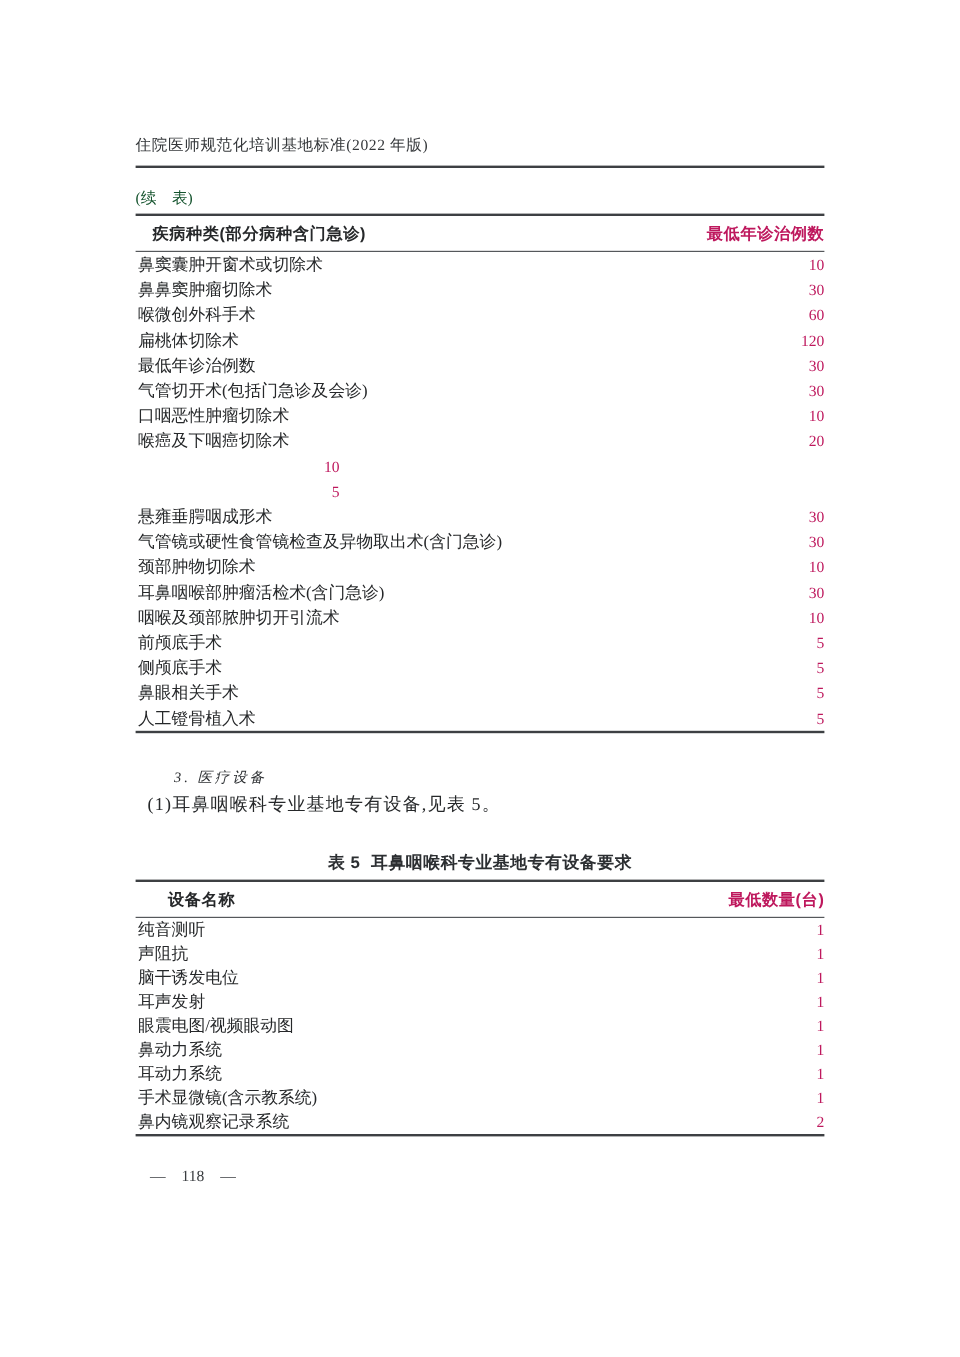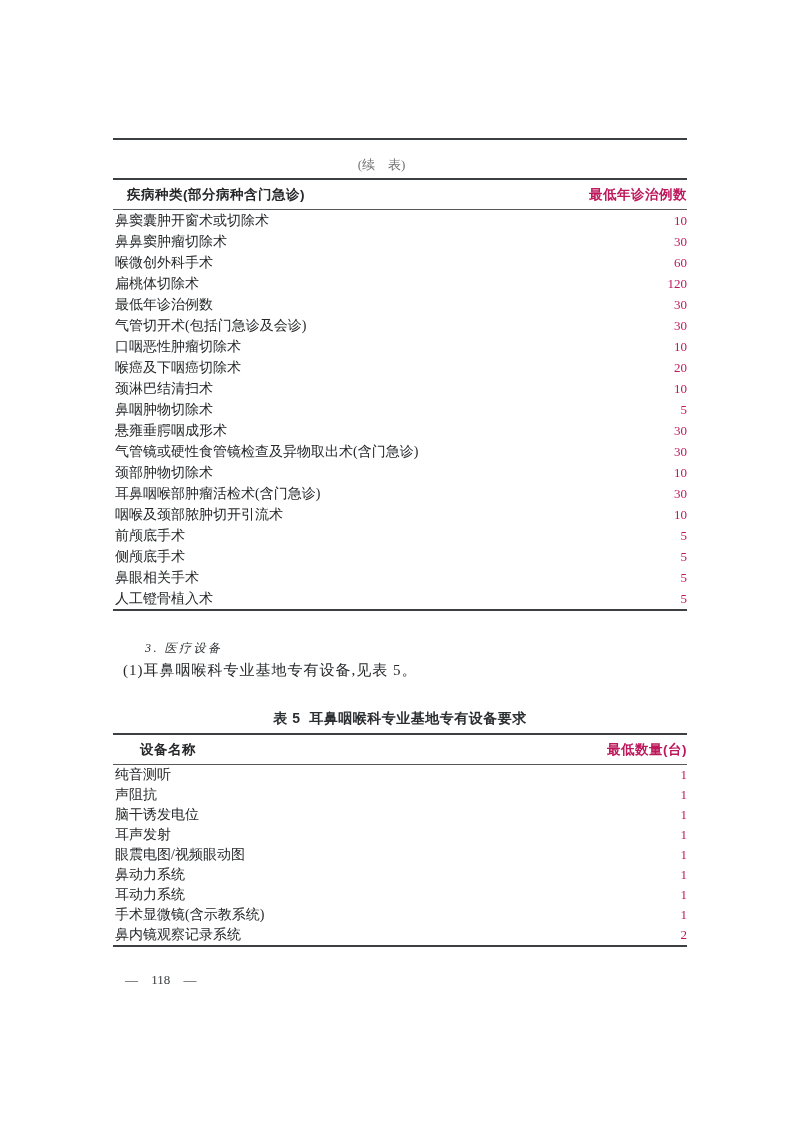--- a/index.html
+++ b/index.html
@@ -28,27 +28,27 @@
   }
   .head-rule {
     top: 138px;
     height: 2px;
     background: #3d4043;
   }
 
   
   .cont-note {
     top: 156px;
-    text-align: center;
+    text-align: left;
     padding-right: 37px;
     box-sizing: border-box;
     font-size: 13px;
     line-height: 18px;
     white-space: pre;
-    color: #737373;
+    color: #14532d;
   }
 
   
   .tbl { box-sizing: border-box; }
   .rule-thick { height: 2px; background: #3d4043; }
   .rule-thin  { height: 1px; background: #55585b; }
   .trow { display: flex; align-items: center; }
   .cell-label {
     flex: 1 1 auto;
     padding-left: 2px;
@@ -116,20 +116,21 @@
     word-spacing: 10px;
     color: #3a3d40;
     white-space: pre;
   }
 </style>
 </head>
 <body>
 
 <div class="page">
 
+  <div class="running-head content-x">住院医师规范化培训基地标准(2022 年版)</div>
 
   <div class="head-rule content-x"></div>
 
   <div class="cont-note content-x">(续　表)</div>
 
   <section class="tbl tbl1 content-x">
     <div class="rule-thick"></div>
     <div class="trow thead-row">
       <div class="cell-label">疾病种类(部分病种含门急诊)</div>
       <div class="cell-value">最低年诊治例数</div>
@@ -170,26 +171,24 @@
     <div class="cell-label">口咽恶性肿瘤切除术</div>
     <div class="cell-value">10</div>
   </div>
 
   <div class="trow">
     <div class="cell-label">喉癌及下咽癌切除术</div>
     <div class="cell-value">20</div>
   </div>
 
   <div class="trow">
-    <div class="cell-label">颈淋巴结清扫术</div>
-    <div class="cell-value">10</div>
-  </div>
-
-  <div class="trow">
-    <div class="cell-label">鼻咽肿物切除术</div>
+    <div class="cell-value">10</div>
+  </div>
+
+  <div class="trow">
     <div class="cell-value">5</div>
   </div>
 
   <div class="trow">
     <div class="cell-label">悬雍垂腭咽成形术</div>
     <div class="cell-value">30</div>
   </div>
 
   <div class="trow">
     <div class="cell-label">气管镜或硬性食管镜检查及异物取出术(含门急诊)</div>

